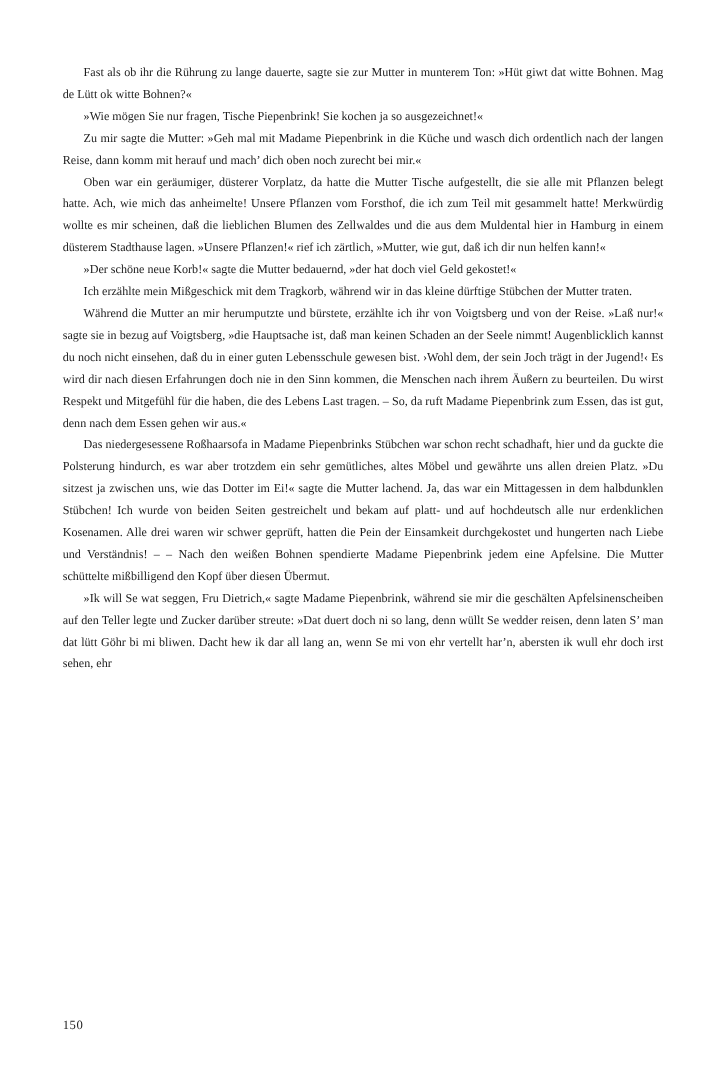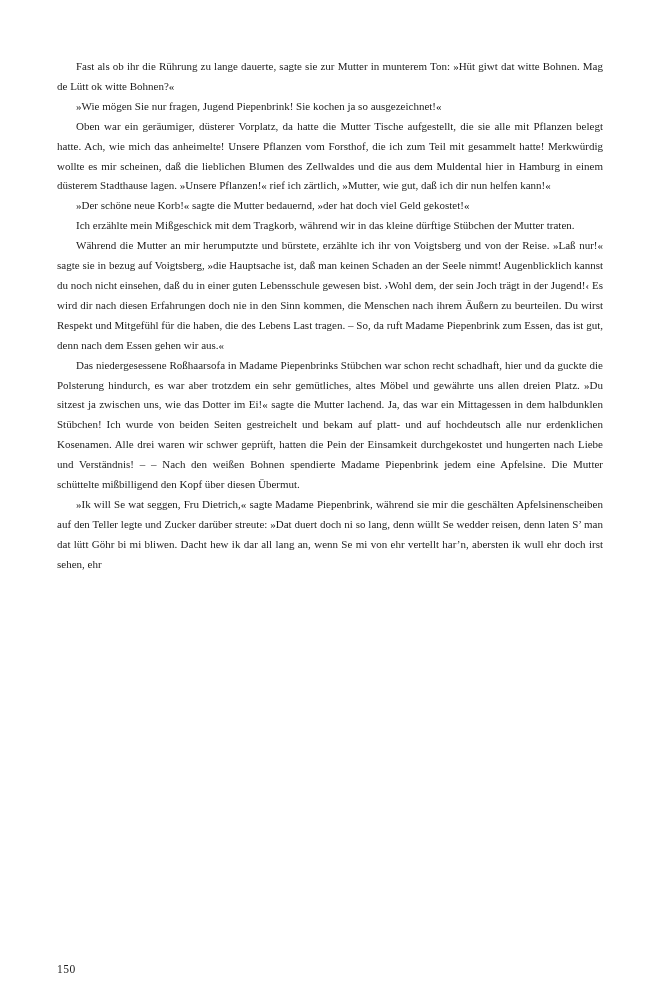--- a/index.html
+++ b/index.html
@@ -31,30 +31,30 @@
     text-indent: 19px;
   }
   .page-number {
     position: absolute;
     left: 57px;
     top: 926px;
     font-family: "Liberation Serif", "DejaVu Serif", serif;
     font-size: 11.5px;
     color: #1c1c1c;
     letter-spacing: 0.5px;
-    margin-top: 37px;
   }
 </style>
 </head>
 <body>
 
 <div class="page">
   <div class="text-area">
     <p>Fast als ob ihr die Rührung zu lange dauerte, sagte sie zur Mutter in munterem Ton: »Hüt giwt dat witte Bohnen. Mag de Lütt ok witte Bohnen?«</p>
-    <p>»Wie mögen Sie nur fragen, Jugend Piepenbrink! Sie kochen ja so ausgezeichnet!«</p>
+    <p>»Wie mögen Sie nur fragen, Tische Piepenbrink! Sie kochen ja so ausgezeichnet!«</p>
+    <p>Zu mir sagte die Mutter: »Geh mal mit Madame Piepenbrink in die Küche und wasch dich ordentlich nach der langen Reise, dann komm mit herauf und mach’ dich oben noch zurecht bei mir.«</p>
     <p>Oben war ein geräumiger, düsterer Vorplatz, da hatte die Mutter Tische aufgestellt, die sie alle mit Pflanzen belegt hatte. Ach, wie mich das anheimelte! Unsere Pflanzen vom Forsthof, die ich zum Teil mit gesammelt hatte! Merkwürdig wollte es mir scheinen, daß die lieblichen Blumen des Zellwaldes und die aus dem Muldental hier in Hamburg in einem düsterem Stadthause lagen. »Unsere Pflanzen!« rief ich zärtlich, »Mutter, wie gut, daß ich dir nun helfen kann!«</p>
     <p>»Der schöne neue Korb!« sagte die Mutter bedauernd, »der hat doch viel Geld gekostet!«</p>
     <p>Ich erzählte mein Mißgeschick mit dem Tragkorb, während wir in das kleine dürftige Stübchen der Mutter traten.</p>
     <p>Während die Mutter an mir herumputzte und bürstete, erzählte ich ihr von Voigtsberg und von der Reise. »Laß nur!« sagte sie in bezug auf Voigtsberg, »die Hauptsache ist, daß man keinen Schaden an der Seele nimmt! Augenblicklich kannst du noch nicht einsehen, daß du in einer guten Lebensschule gewesen bist. ›Wohl dem, der sein Joch trägt in der Jugend!‹ Es wird dir nach diesen Erfahrungen doch nie in den Sinn kommen, die Menschen nach ihrem Äußern zu beurteilen. Du wirst Respekt und Mitgefühl für die haben, die des Lebens Last tragen. – So, da ruft Madame Piepenbrink zum Essen, das ist gut, denn nach dem Essen gehen wir aus.«</p>
     <p>Das niedergesessene Roßhaarsofa in Madame Piepenbrinks Stübchen war schon recht schadhaft, hier und da guckte die Polsterung hindurch, es war aber trotzdem ein sehr gemütliches, altes Möbel und gewährte uns allen dreien Platz. »Du sitzest ja zwischen uns, wie das Dotter im Ei!« sagte die Mutter lachend. Ja, das war ein Mittagessen in dem halbdunklen Stübchen! Ich wurde von beiden Seiten gestreichelt und bekam auf platt- und auf hochdeutsch alle nur erdenklichen Kosenamen. Alle drei waren wir schwer geprüft, hatten die Pein der Einsamkeit durchgekostet und hungerten nach Liebe und Verständnis! – – Nach den weißen Bohnen spendierte Madame Piepenbrink jedem eine Apfelsine. Die Mutter schüttelte mißbilligend den Kopf über diesen Übermut.</p>
     <p>»Ik will Se wat seggen, Fru Dietrich,« sagte Madame Piepenbrink, während sie mir die geschälten Apfelsinenscheiben auf den Teller legte und Zucker darüber streute: »Dat duert doch ni so lang, denn wüllt Se wedder reisen, denn laten S’ man dat lütt Göhr bi mi bliwen. Dacht hew ik dar all lang an, wenn Se mi von ehr vertellt har’n, abersten ik wull ehr doch irst sehen, ehr</p>
   </div>
   <div class="page-number">150</div>
 </div>
 

